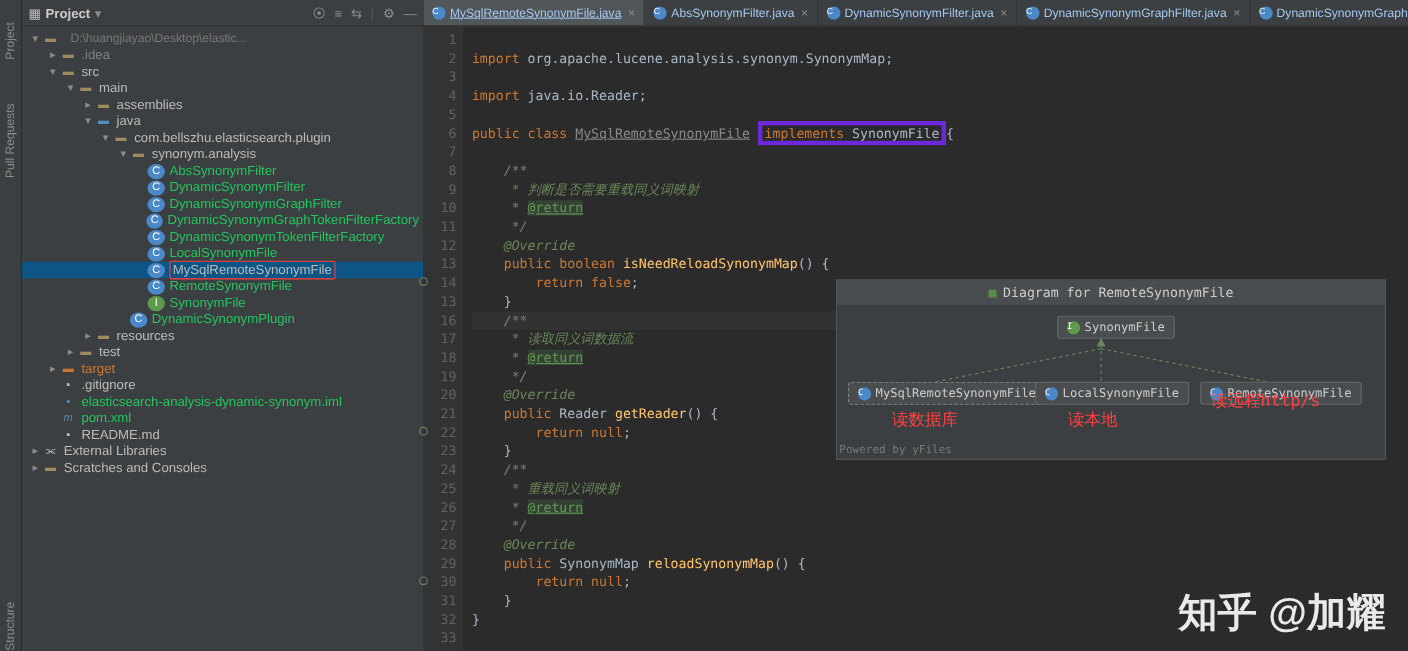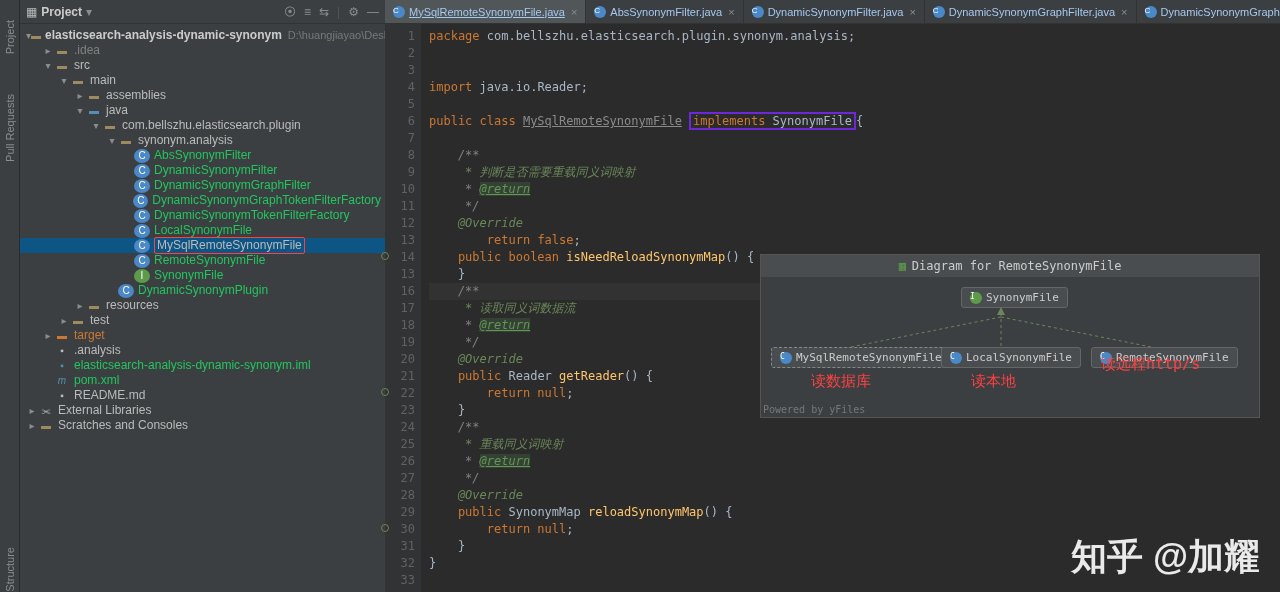--- a/index.html
+++ b/index.html
@@ -39,22 +39,22 @@
 .gutter { width:36px; background:#313335; color:#606366; text-align:right; padding-right:6px; line-height:17px; padding-top:4px; }
 .gutter .ln { height:17px; position:relative; }
 .gutter .ovrd { position:absolute; left:-4px; top:3px; width:8px; height:8px; border:1px solid #6a8759; border-radius:50%; }
 .lines { padding:4px 0 4px 8px; line-height:17px; }
 .ln-c { height:17px; white-space:pre; }
 .kw { color:#cc7832; }
 .cls { color:#a9b7c6; }
 .uline { text-decoration:underline; color:#8a8a8a; }
 .str { color:#6a8759; font-style:italic; }
 .cmt { color:#808080; font-style:italic; }
-.tag { color:#629755; font-style:italic; text-decoration:underline; background:#344134; }
-.ret-box { border:2px solid #6d28d9; padding:0 2px; }
+.tag { color:#629755; text-decoration:underline; background:#344134; }
+.ret-box { border:4px solid #6d28d9; padding:0 2px; }
 .diag { position:absolute; right:20px; top:230px; width:500px; background:#3c3f41; border:1px solid #555; }
 .diag-h { display:flex; align-items:center; justify-content:center; padding:4px; background:#4a4d4f; font-size:12px; color:#ccc; gap:6px; }
 .diag-body { position:relative; height:140px; }
 .diag-node { position:absolute; background:#4a4d4f; border:1px solid #666; border-radius:3px; padding:3px 8px; font-size:11px; color:#ccc; display:flex; align-items:center; gap:4px; }
 .diag-node.top { top:10px; left:200px; }
 .diag-node.b1 { top:70px; left:10px; border:1px dashed #888; }
 .diag-node.b2 { top:70px; left:180px; }
 .diag-node.b3 { top:70px; left:330px; }
 .red-txt { position:absolute; color:#ff4040; font-size:15px; }
 .pwr { position:absolute; left:2px; bottom:2px; font-size:10px; color:#777; }
@@ -83,21 +83,20 @@
         <span class="ic">⇆</span>
         <span style="color:#555">|</span>
         <span class="ic">⚙</span>
         <span class="ic">—</span>
       </div>
     </div>
     <div class="tree">
       <div class="node" style="padding-left:6px">
           <span class="arrow">▾</span>
           <span class="ic ic-folder">▬</span>
-          <span class="lbl bold">elasticsearch-analysis-dynamic-synonym</span>
           <span class="path">D:\huangjiayao\Desktop\elastic...</span>
         </div>
       <div class="node" style="padding-left:22px">
           <span class="arrow">▸</span>
           <span class="ic ic-folder">▬</span>
           <span class="lbl" style="color:#808080">.idea</span>
         </div>
       <div class="node" style="padding-left:22px">
           <span class="arrow">▾</span>
           <span class="ic ic-folder">▬</span>
@@ -189,21 +188,21 @@
           <span class="lbl">test</span>
         </div>
       <div class="node" style="padding-left:22px">
           <span class="arrow">▸</span>
           <span class="ic ic-folder" style="color:#cc7832">▬</span>
           <span class="lbl orange">target</span>
         </div>
       <div class="node" style="padding-left:22px">
           <span class="arrow"></span>
           <span class="ic">▪</span>
-          <span class="lbl">.analysis</span>
+          <span class="lbl">.gitignore</span>
         </div>
       <div class="node" style="padding-left:22px">
           <span class="arrow"></span>
           <span class="ic" style="color:#548db5">▪</span>
           <span class="lbl blue">elasticsearch-analysis-dynamic-synonym.iml</span>
         </div>
       <div class="node" style="padding-left:22px">
           <span class="arrow"></span>
           <span class="ic" style="color:#548db5;font-style:italic">m</span>
           <span class="lbl blue">pom.xml</span>
@@ -283,34 +282,34 @@
           <div class="ln">26</div>
           <div class="ln">27</div>
           <div class="ln">28</div>
           <div class="ln">29</div>
           <div class="ln">30 <span class="ovrd"></span></div>
           <div class="ln">31</div>
           <div class="ln">32</div>
           <div class="ln">33</div>
       </div>
       <div class="lines">
-        <div class="ln-c"><span class="kw">package </span><span class="cls">com.bellszhu.elasticsearch.plugin.synonym.analysis;</span></div>
         <div class="ln-c"></div>
+        <div class="ln-c"><span class="kw">import </span><span class="cls">org.apache.lucene.analysis.synonym.SynonymMap;</span></div>
         <div class="ln-c"></div>
         <div class="ln-c"><span class="kw">import </span><span class="cls">java.io.Reader;</span></div>
         <div class="ln-c"></div>
         <div class="ln-c"><span class="kw">public class </span><span class="uline">MySqlRemoteSynonymFile</span> <span class="ret-box"><span class="kw">implements </span><span class="cls">SynonymFile</span></span><span class="cls">{</span></div>
         <div class="ln-c"></div>
         <div class="ln-c"><span class="cmt">    /**</span></div>
         <div class="ln-c"><span class="str">     * 判断是否需要重载同义词映射</span></div>
         <div class="ln-c"><span class="cmt">     * </span><span class="tag">@return</span></div>
         <div class="ln-c"><span class="cmt">     */</span></div>
         <div class="ln-c"><span class="str">    @Override</span></div>
+        <div class="ln-c"><span class="kw">    public boolean </span><span style="color:#ffc66d">isNeedReloadSynonymMap</span><span class="cls">() {</span></div>
         <div class="ln-c"><span class="kw">        return </span><span class="kw">false</span><span class="cls">;</span></div>
-        <div class="ln-c"><span class="kw">    public boolean </span><span style="color:#ffc66d">isNeedReloadSynonymMap</span><span class="cls">() {</span></div>
         <div class="ln-c"><span class="cls">    }</span></div>
         <div class="ln-c" style="background:#323232"><span class="cmt">    /**</span></div>
         <div class="ln-c"><span class="str">     * 读取同义词数据流</span></div>
         <div class="ln-c"><span class="cmt">     * </span><span class="tag">@return</span></div>
         <div class="ln-c"><span class="cmt">     */</span></div>
         <div class="ln-c"><span class="str">    @Override</span></div>
         <div class="ln-c"><span class="kw">    public </span><span class="cls">Reader </span><span style="color:#ffc66d">getReader</span><span class="cls">() {</span></div>
         <div class="ln-c"><span class="kw">        return null</span><span class="cls">;</span></div>
         <div class="ln-c"><span class="cls">    }</span></div>
         <div class="ln-c"><span class="cmt">    /**</span></div>

